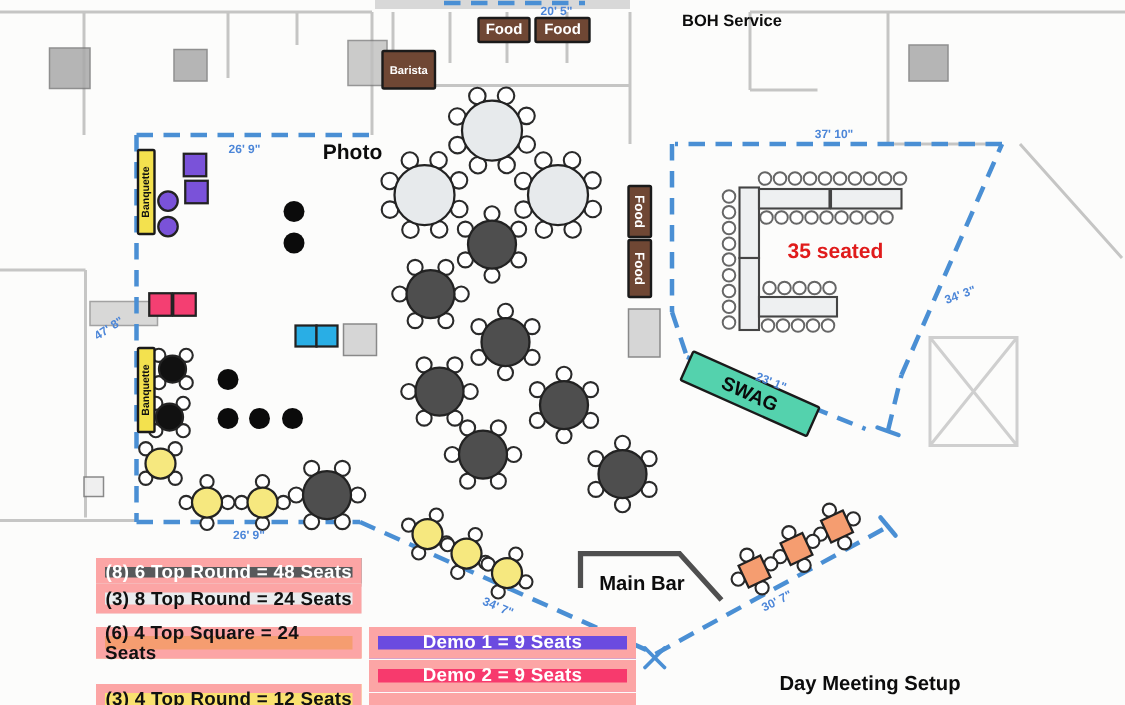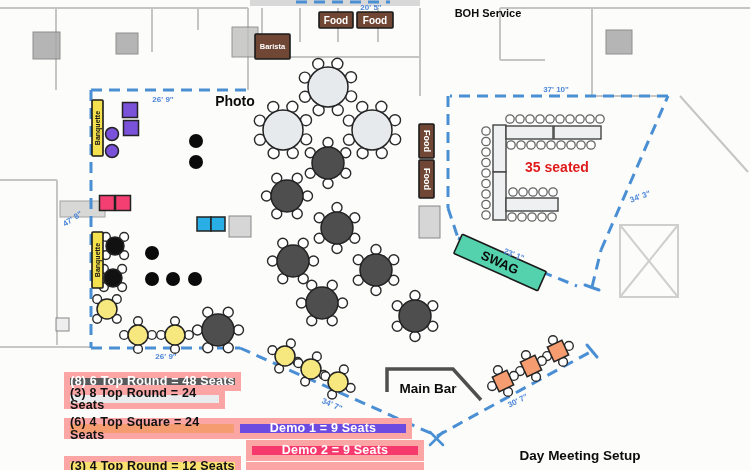--- a/index.html
+++ b/index.html
@@ -383,19 +383,19 @@
     <g class="svgtxt" fill="#0c0c0c">
       <text x="235" y="106" text-anchor="middle" font-size="14" font-weight="bold">Photo</text>
       <text x="488" y="17" text-anchor="middle" font-size="11" font-weight="bold">BOH Service</text>
       <text x="428" y="393" text-anchor="middle" font-size="13.5" font-weight="bold">Main Bar</text>
       <text x="580" y="460" text-anchor="middle" font-size="13.5" font-weight="bold">Day Meeting Setup</text>
       <text x="557" y="172" text-anchor="middle" font-size="14" font-weight="bold" fill="#e01b1b">35 seated</text>
     </g>
   </svg>
 
   <div class="lg" style="left: 23px; top: 372px; width: 177px; height: 19px; background: rgb(88, 89, 91); color: rgb(255, 255, 255);">(8) 6 Top Round = 48 Seats</div>
-  <div class="lg" style="left: 23px; top: 389px; width: 161px; height: 20px; background: rgb(233, 235, 237); color: rgb(17, 17, 17);">(3) 8 Top Round = 24 Seats</div>
+  <div class="lg" style="left: 23px; top: 389px; width: 177px; height: 20px; background: rgb(233, 235, 237); color: rgb(17, 17, 17);">(3) 8 Top Round = 24 Seats</div>
   <div class="lg" style="left: 23px; top: 418px; width: 177px; height: 21px; background: rgb(245, 157, 112); color: rgb(17, 17, 17);">(6) 4 Top Square = 24 Seats</div>
   <div class="lg" style="left: 23px; top: 456px; width: 177px; height: 21px; background: rgb(249, 225, 112); color: rgb(17, 17, 17);">(3) 4 Top Round = 12 Seats</div>
-  <div class="lg" style="left: 193px; top: 418px; width: 178px; height: 21px; background: rgb(107, 75, 224); color: rgb(255, 255, 255);">Demo 1 = 9 Seats</div>
+  <div class="lg" style="left: 205px; top: 418px; width: 178px; height: 21px; background: rgb(107, 75, 224); color: rgb(255, 255, 255);">Demo 1 = 9 Seats</div>
   <div class="lg" style="left: 205px; top: 440px; width: 178px; height: 21px; background: rgb(247, 58, 109); color: rgb(255, 255, 255);">Demo 2 = 9 Seats</div>
   <div class="lg" style="left: 205px; top: 462px; width: 178px; height: 12px; background: rgb(41, 174, 229); color: rgb(255, 255, 255);"></div>
 </div>
 
 </body></html>

